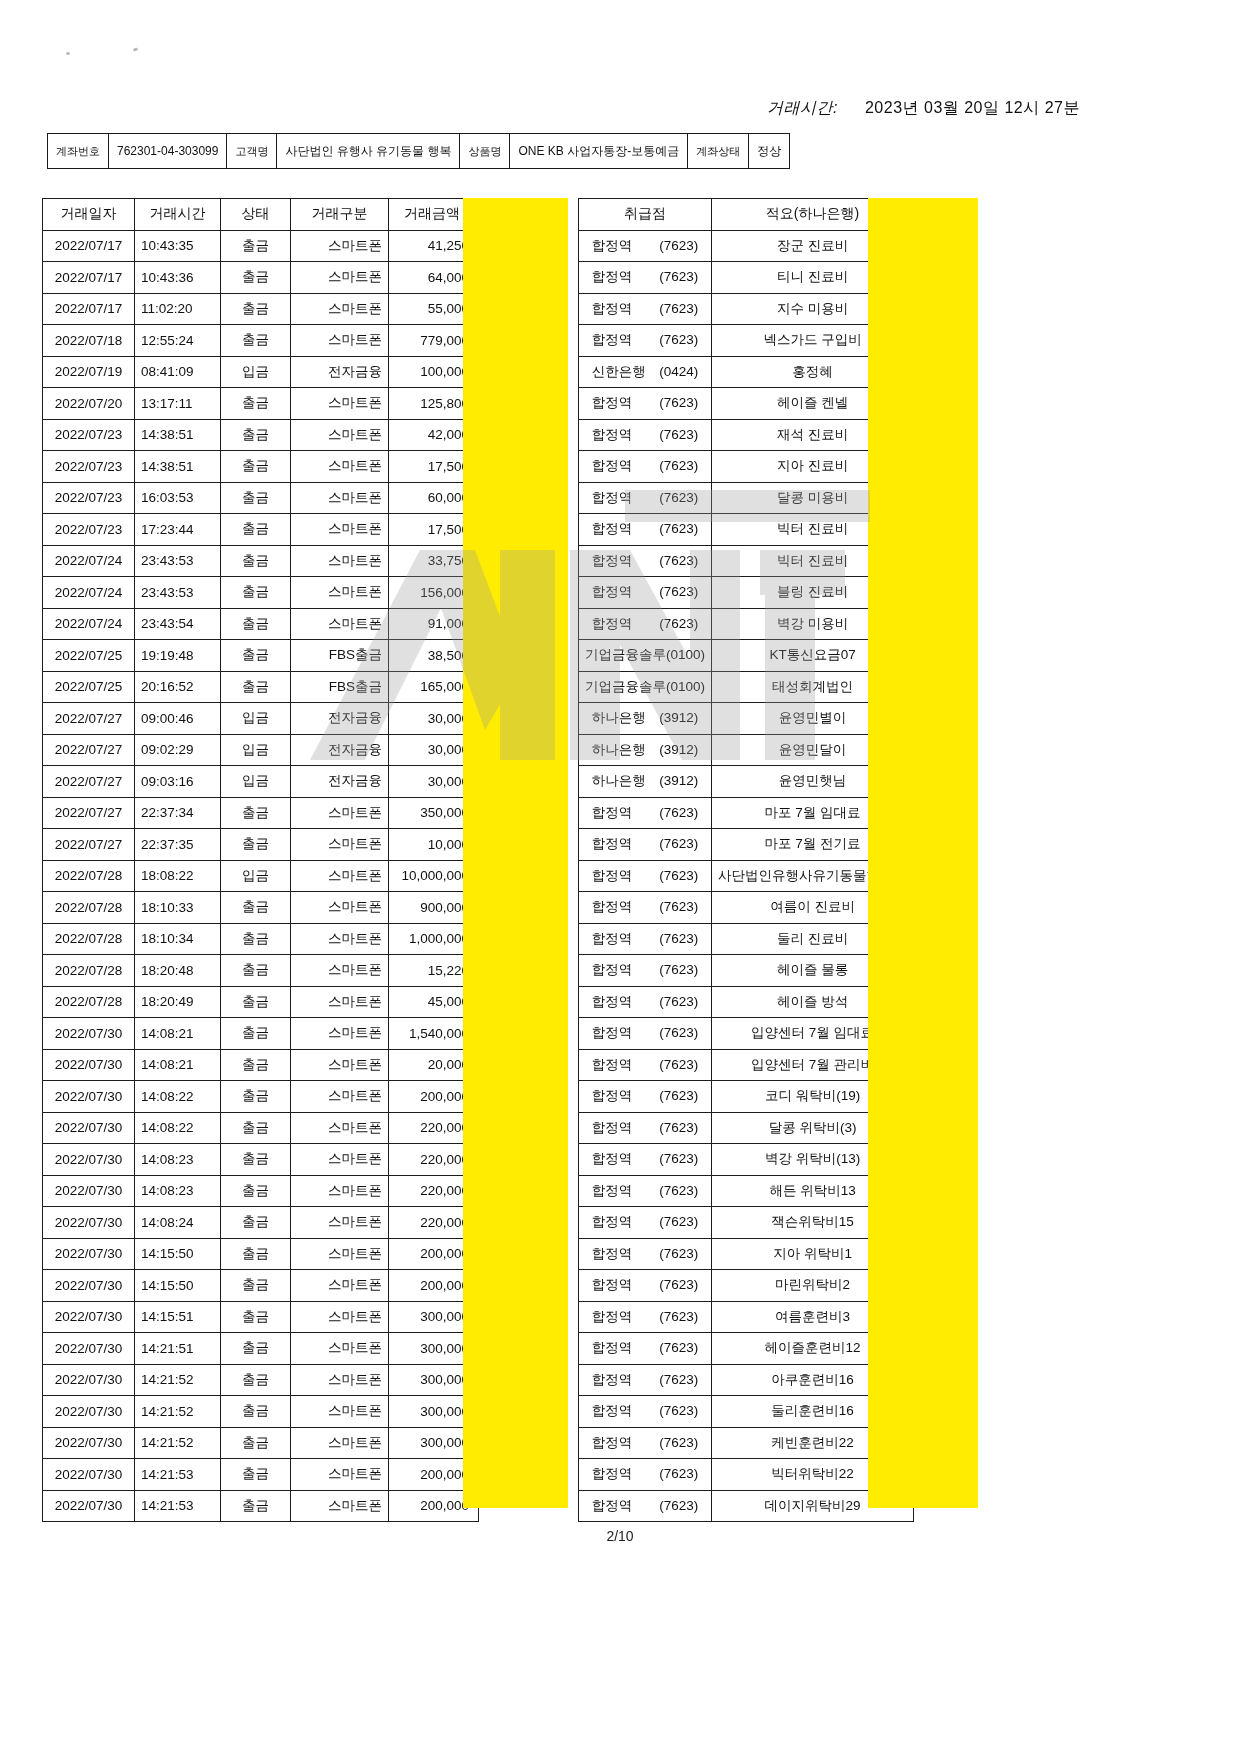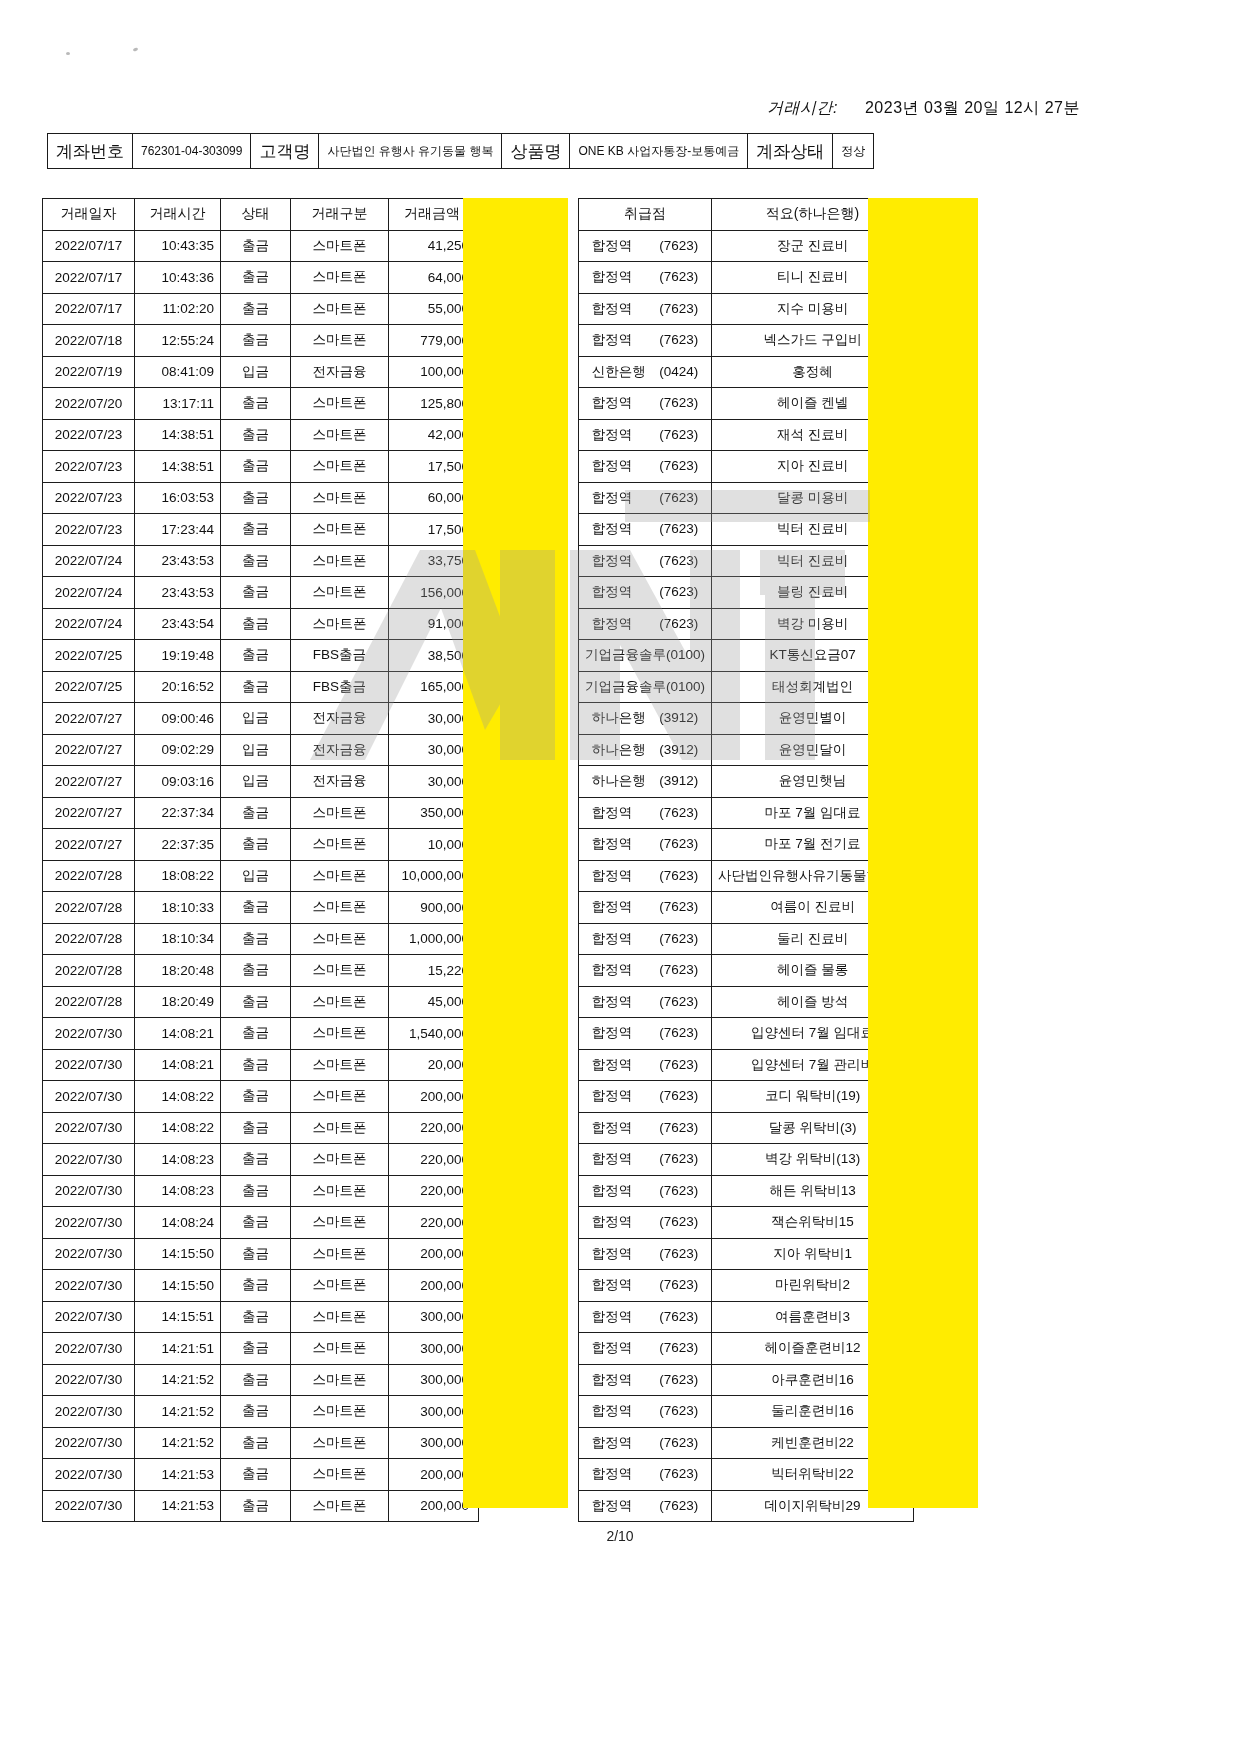--- a/index.html
+++ b/index.html
@@ -35,41 +35,41 @@
     border-collapse:collapse;
     font-size:14.5px;
   }
   .hdr td {
     border:1px solid #1a1a1a;
     height:34px;
     padding:0 8px;
     text-align:center;
     white-space:nowrap;
   }
-  .hdr td.lab { font-size:17px; }
+  .hdr td.lab { font-size:11px; }
   .hdr td.val { font-size:12px; }
 
   
   .ledger {
     position:absolute; left:42px; top:198px;
     border-collapse:collapse;
     font-size:13.5px;
   }
   .ledger th, .ledger td {
     border:1px solid #1d1d1d;
     height:31.5px;
     padding:0 6px;
     white-space:nowrap;
     box-sizing:border-box;
   }
   .ledger th { font-weight:normal; text-align:center; font-size:14px; }
   .c-date  { width:92px;  text-align:center; }
-  .c-time  { width:86px;  text-align:right; }
+  .c-time  { width:86px;  text-align:left; }
   .c-state { width:70px;  text-align:center; }
-  .c-kind  { width:98px;  text-align:center; }
+  .c-kind  { width:98px;  text-align:right; }
   .c-amt   { width:90px;  text-align:right; padding-right:9px !important; }
   .c-gap   { width:100px; border:none !important; background:transparent; }
   .c-branch{ width:122px; text-align:center; }
   .c-memo  { width:162px; text-align:center; }
   .c-gap2  { width:100px; border:none !important; background:transparent; }
 
   .ledger tr.headrow th.c-gap,
   .ledger tr.headrow th.c-gap2 { border:none !important; }
 
   

